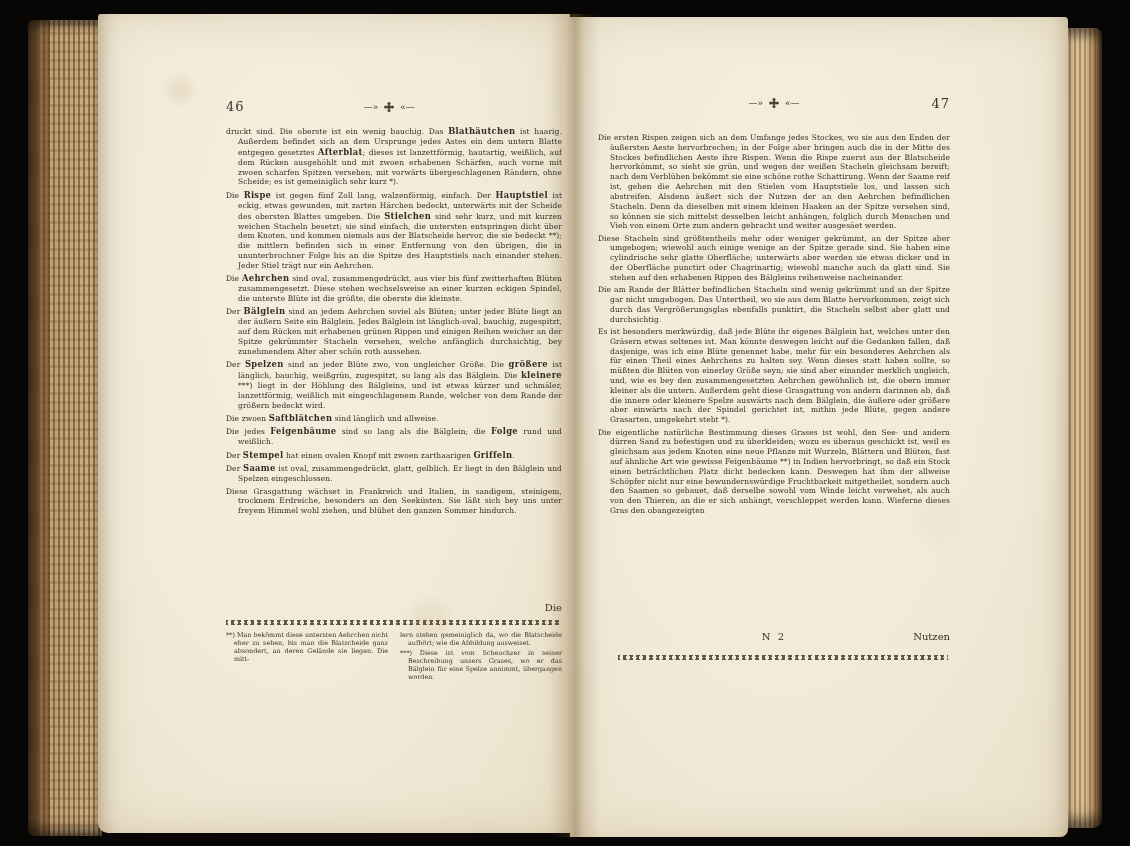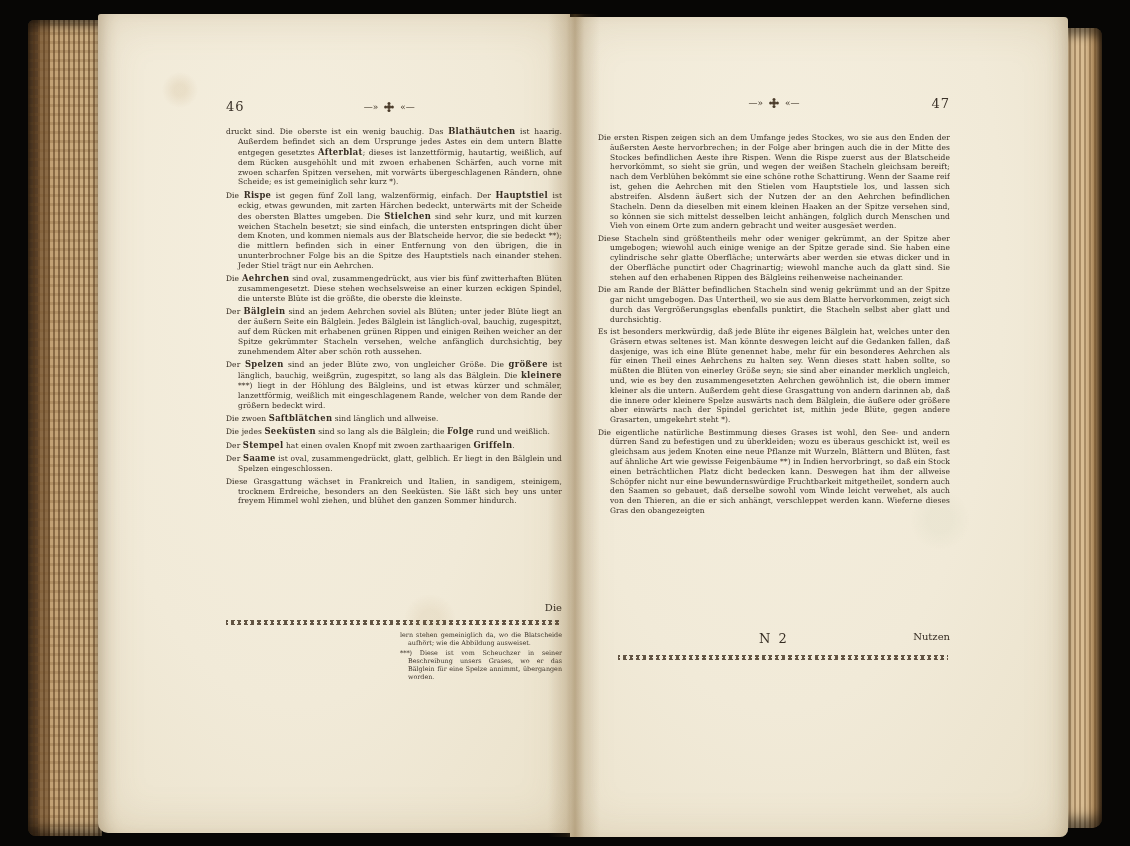--- a/index.html
+++ b/index.html
@@ -57,21 +57,21 @@
   .ornament{display:flex;align-items:center;gap:3px;color:#453a2d;font-size:9px;}
   .ornament svg{display:block;}
   .text-main{
     position:absolute;overflow:hidden;text-align:justify;
     font-size:7.5px;line-height:1.31;color:#362d23;
     letter-spacing:.1px;
   }
   .para{padding-left:12px;text-indent:-12px;margin:0 0 2.5px 0;}
   .para .lead{font-weight:bold;font-size:8.4px;letter-spacing:.3px;}
   .catchword{position:absolute;font-size:10px;color:#362d23;}
-  .signature{position:absolute;font-size:13px;color:#362d23;letter-spacing:2px;}
+  .signature{position:absolute;font-size:10px;color:#362d23;letter-spacing:2px;}
   .chain-rule{
     position:absolute;height:5px;opacity:.85;
     background-image:
       repeating-linear-gradient(115deg,#4a3b2a 0 2px,rgba(0,0,0,0) 2px 6px),
       repeating-linear-gradient(65deg,#4a3b2a 0 2px,rgba(0,0,0,0) 2px 6px);
   }
   .fn-area{position:absolute;display:flex;gap:12px;}
   .fn-col{flex:1 1 0;}
   .fnote{
     font-size:6.4px;line-height:1.26;color:#3a3128;text-align:justify;
@@ -101,32 +101,33 @@
     </span>
   </div>
 
   <div class="text-main" style="left:128px;top:112px;width:336px;height:478px;">
       <div class="para"><span>druckt sind. Die oberste ist ein wenig bauchig. Das </span><span class="lead">Blathäutchen</span><span> ist haarig. Außerdem befindet sich an dem Ursprunge jedes Astes ein dem untern Blatte entgegen gesetztes </span><span class="lead">Afterblat</span><span>; dieses ist lanzettförmig, hautartig, weißlich, auf dem Rücken ausgehöhlt und mit zwoen erhabenen Schärfen, auch vorne mit zwoen scharfen Spitzen versehen, mit vorwärts übergeschlagenen Rändern, ohne Scheide; es ist gemeiniglich sehr kurz *).</span></div>
       <div class="para"><span>Die </span><span class="lead">Rispe</span><span> ist gegen fünf Zoll lang, walzenförmig, einfach. Der </span><span class="lead">Hauptstiel</span><span> ist eckig, etwas gewunden, mit zarten Härchen bedeckt, unterwärts mit der Scheide des obersten Blattes umgeben. Die </span><span class="lead">Stielchen</span><span> sind sehr kurz, und mit kurzen weichen Stacheln besetzt; sie sind einfach, die untersten entspringen dicht über dem Knoten, und kommen niemals aus der Blatscheide hervor, die sie bedeckt **); die mittlern befinden sich in einer Entfernung von den übrigen, die in ununterbrochner Folge bis an die Spitze des Hauptstiels nach einander stehen. Jeder Stiel trägt nur ein Aehrchen.</span></div>
       <div class="para"><span>Die </span><span class="lead">Aehrchen</span><span> sind oval, zusammengedrückt, aus vier bis fünf zwitterhaften Blüten zusammengesetzt. Diese stehen wechselsweise an einer kurzen eckigen Spindel, die unterste Blüte ist die größte, die oberste die kleinste.</span></div>
       <div class="para"><span>Der </span><span class="lead">Bälglein</span><span> sind an jedem Aehrchen soviel als Blüten; unter jeder Blüte liegt an der äußern Seite ein Bälglein. Jedes Bälglein ist länglich-oval, bauchig, zugespitzt, auf dem Rücken mit erhabenen grünen Rippen und einigen Reihen weicher an der Spitze gekrümmter Stacheln versehen, welche anfänglich durchsichtig, bey zunehmendem Alter aber schön roth aussehen.</span></div>
       <div class="para"><span>Der </span><span class="lead">Spelzen</span><span> sind an jeder Blüte zwo, von ungleicher Größe. Die </span><span class="lead">größere</span><span> ist länglich, bauchig, weißgrün, zugespitzt, so lang als das Bälglein. Die </span><span class="lead">kleinere</span><span> ***) liegt in der Höhlung des Bälgleins, und ist etwas kürzer und schmäler, lanzettförmig, weißlich mit eingeschlagenem Rande, welcher von dem Rande der größern bedeckt wird.</span></div>
       <div class="para"><span>Die zwoen </span><span class="lead">Saftblätchen</span><span> sind länglich und allweise.</span></div>
-      <div class="para"><span>Die jedes </span><span class="lead">Seeküsten</span><span> sind so lang als die Bälglein; die </span><span class="lead">Folge</span><span> rund und weißlich.</span></div>
+      <div class="para"><span>Die jedes </span><span class="lead">Feigenbäume</span><span> sind so lang als die Bälglein; die </span><span class="lead">Folge</span><span> rund und weißlich.</span></div>
       <div class="para"><span>Der </span><span class="lead">Stempel</span><span> hat einen ovalen Knopf mit zwoen zarthaarigen </span><span class="lead">Griffeln</span><span>.</span></div>
       <div class="para"><span>Der </span><span class="lead">Saame</span><span> ist oval, zusammengedrückt, glatt, gelblich. Er liegt in den Bälglein und Spelzen eingeschlossen.</span></div>
       <div class="para"><span>Diese Grasgattung wächset in Frankreich und Italien, in sandigem, steinigem, trocknem Erdreiche, besonders an den Seeküsten. Sie läßt sich bey uns unter freyem Himmel wohl ziehen, und blühet den ganzen Sommer hindurch.</span></div>
     </div>
 
   <div class="catchword" style="left:128px;top:588px;width:336px;text-align:right;">Die</div>
 
   <div class="chain-rule" style="left:128px;top:606px;width:334px;"></div>
 
   <div class="fn-area" style="left:128px;top:617px;width:336px;">
     <div class="fn-col">
+        <div class="fnote">**) Man bekömmt diese untersten Aehrchen nicht eher zu sehen, bis man die Blatscheide ganz absondert, an deren Gelände sie liegen. Die mitt-</div>
       </div>
     <div class="fn-col">
         <div class="fnote">lern stehen gemeiniglich da, wo die Blatscheide aufhört; wie die Abbildung ausweiset.</div>
         <div class="fnote">***) Diese ist vom Scheuchzer in seiner Beschreibung unsers Grases, wo er das Bälglein für eine Spelze annimmt, übergangen worden.</div>
       </div>
   </div>
 </div>
 
 <div class="page page-right">
   <div class="header-row" style="left:28px;top:80px;width:352px;">

